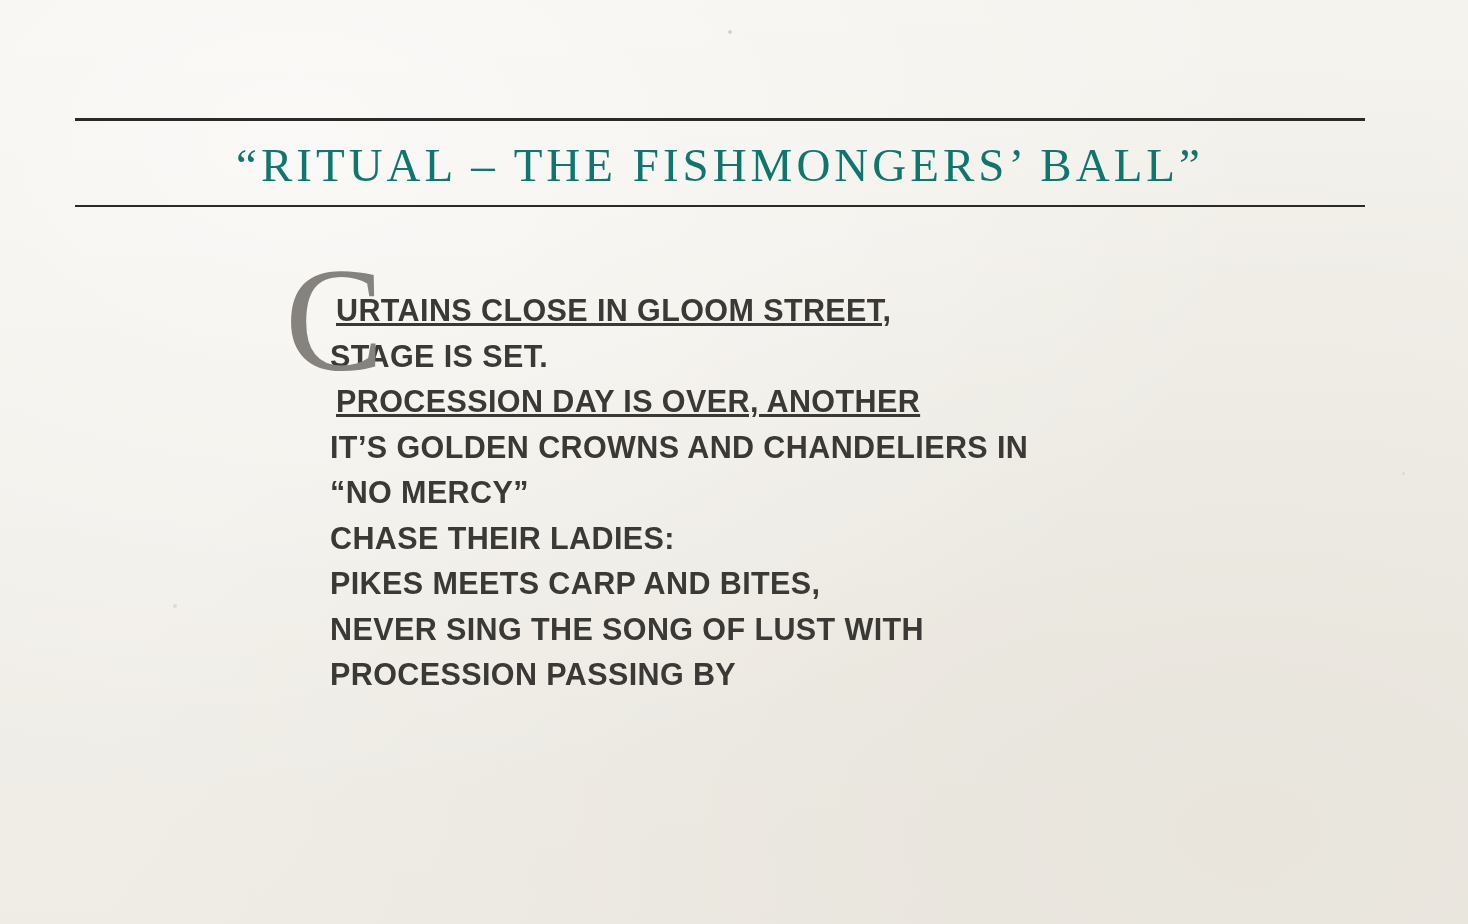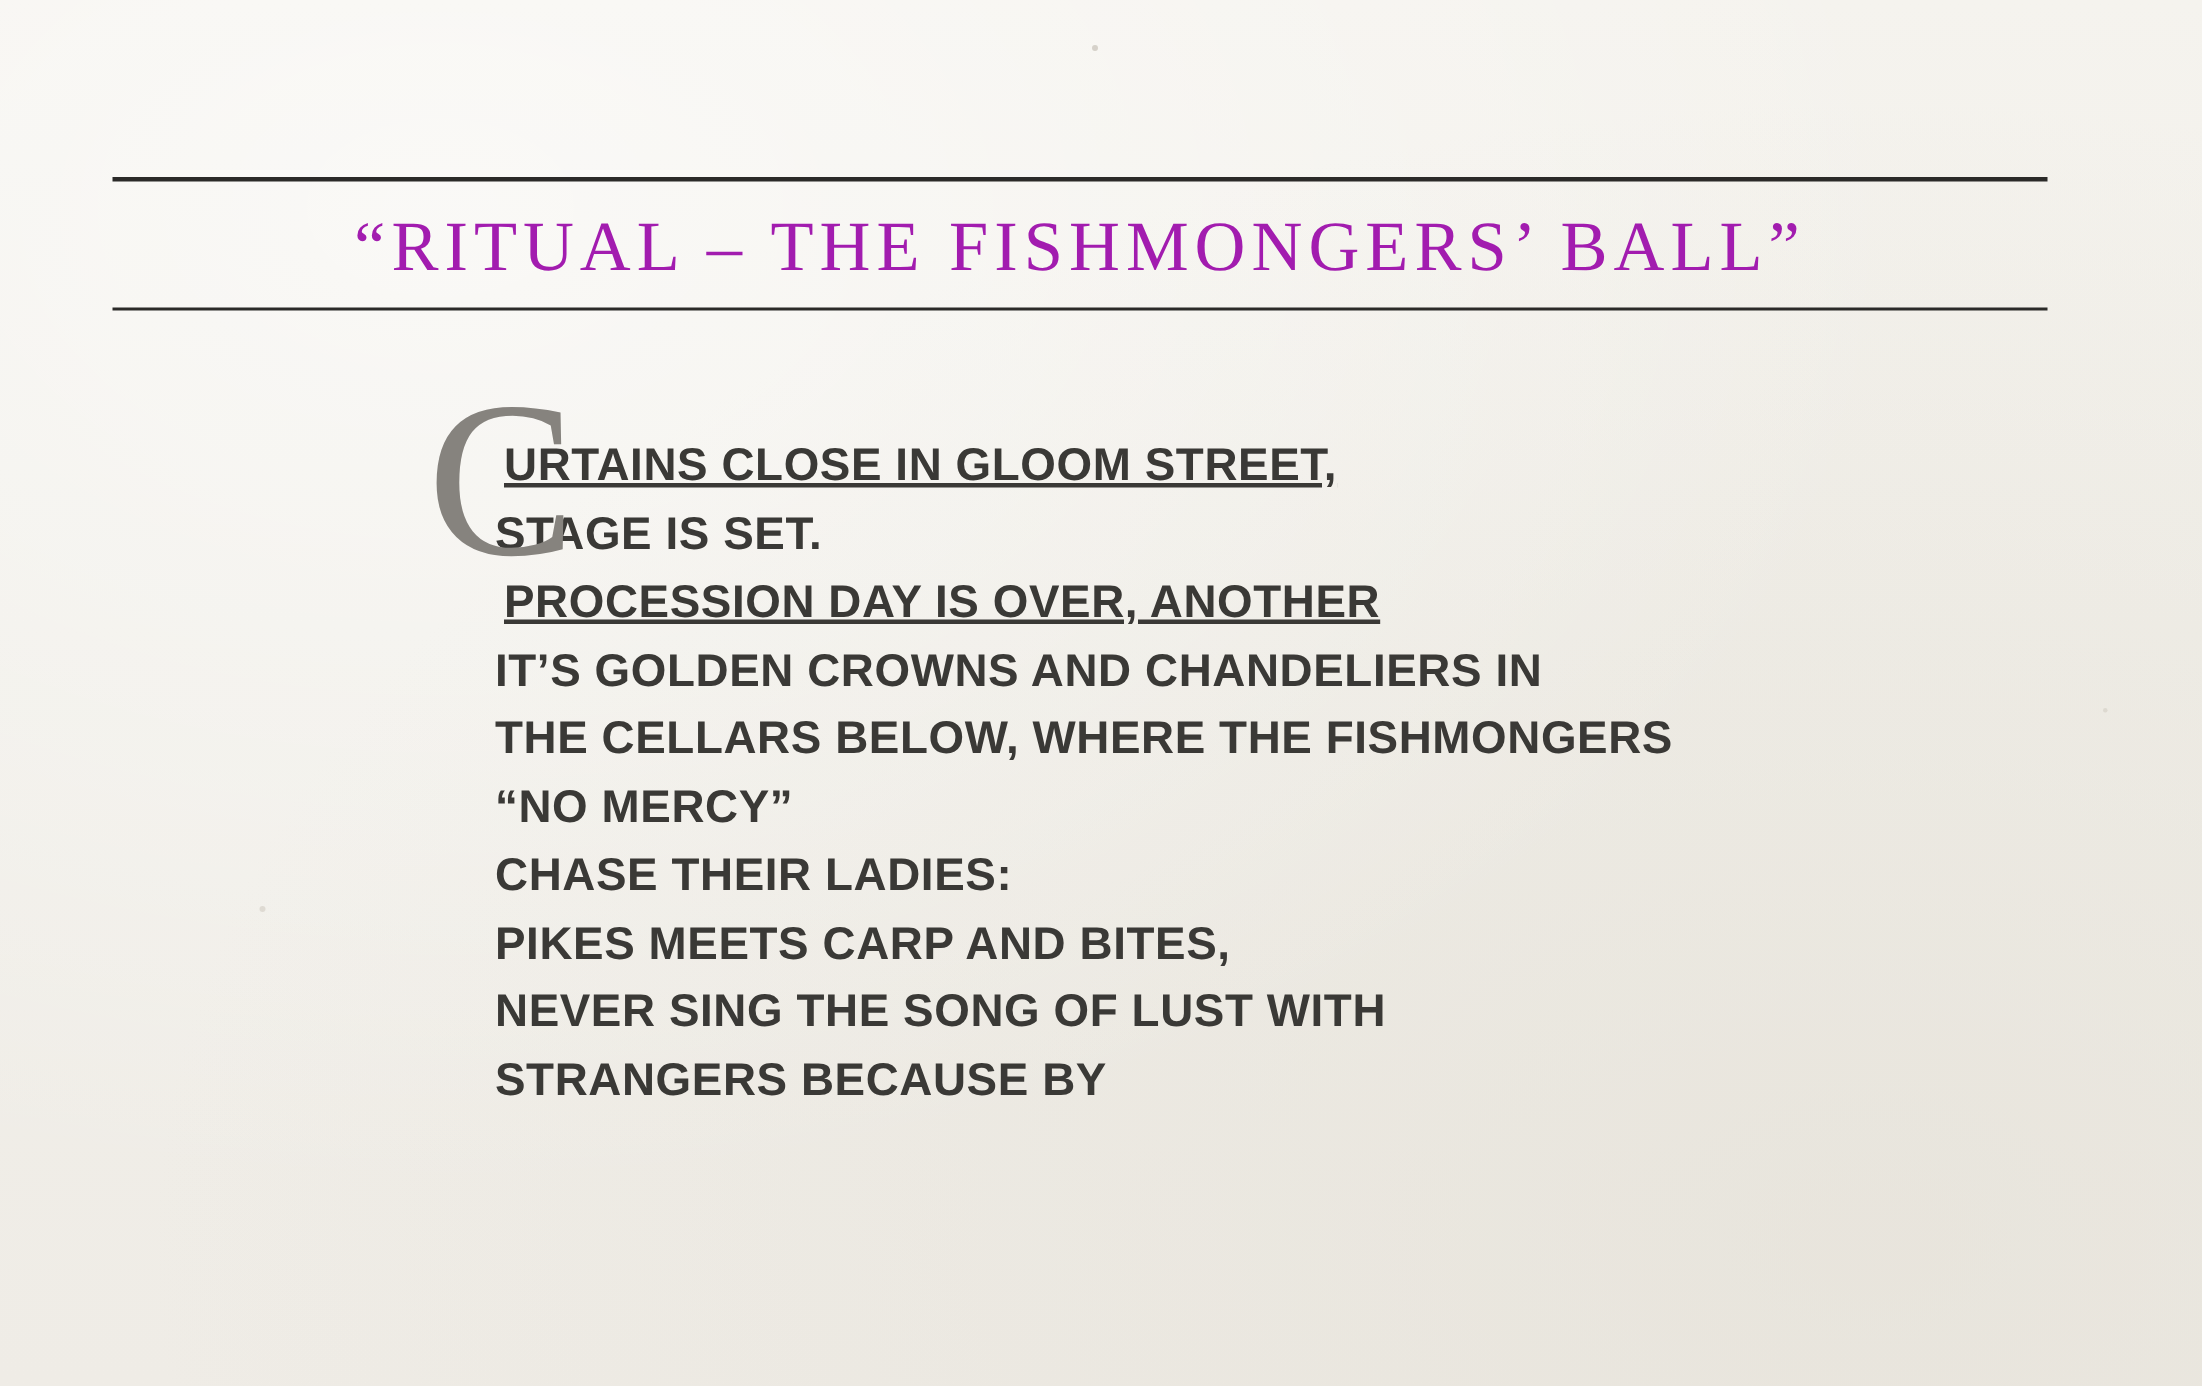--- a/index.html
+++ b/index.html
@@ -48,21 +48,21 @@
     background: #2b2a28;
     width: 100%;
   }
   .rule.thin {
     height: 2px;
   }
   .title {
     font-family: "Liberation Serif", serif;
     font-size: 47px;
     letter-spacing: 4.0px;
-    color: #a21caf;
+    color: #0f766e;
     text-align: center;
     padding: 17px 0 13px 0;
     white-space: nowrap;
     font-weight: 400;
   }
 
   
   .poem {
     position: absolute;
     left: 330px;
@@ -111,21 +111,20 @@
     <div class="title">“RITUAL – THE FISHMONGERS’ BALL”</div>
     <div class="rule thin"></div>
   </div>
 
   <div class="poem">
     <span class="dropcap">C</span>
     <div class="line indent-first">URTAINS CLOSE IN GLOOM STREET,</div>
     <div class="line">STAGE IS SET.</div>
     <div class="line indent-first">PROCESSION DAY IS OVER, ANOTHER</div>
     <div class="line">IT’S GOLDEN CROWNS AND CHANDELIERS IN</div>
-    <div class="line">THE CELLARS BELOW, WHERE THE FISHMONGERS</div>
     <div class="line">“NO MERCY”</div>
     <div class="line">CHASE THEIR LADIES:</div>
     <div class="line">PIKES MEETS CARP AND BITES,</div>
     <div class="line">NEVER SING THE SONG OF LUST WITH</div>
-    <div class="line">STRANGERS BECAUSE BY</div>
+    <div class="line">PROCESSION PASSING BY</div>
   </div>
 
 </div>
 
 </body></html>

